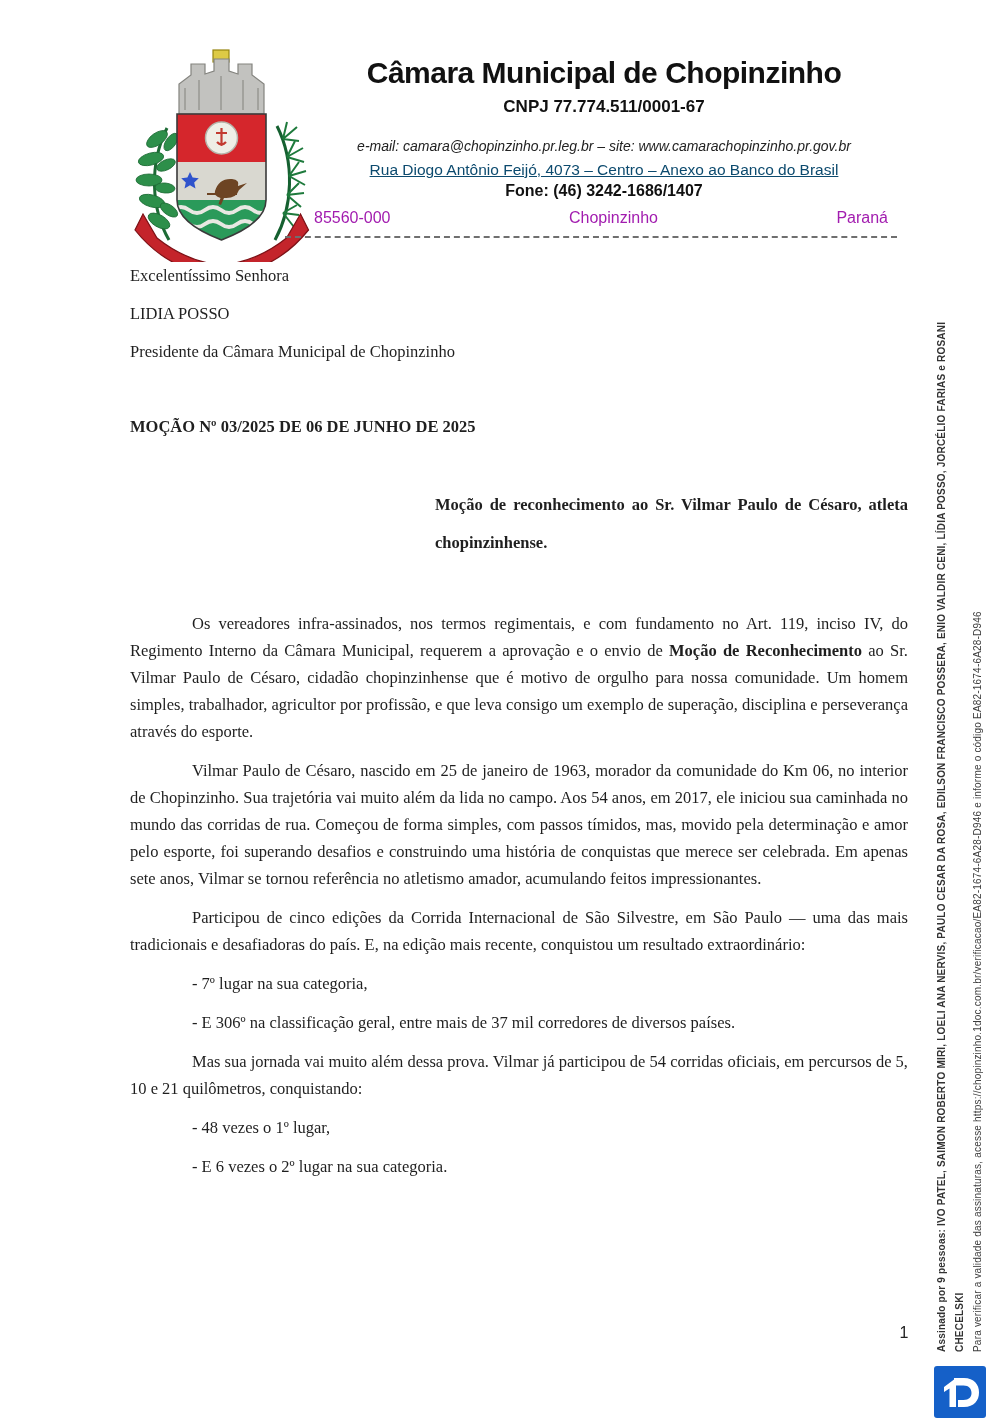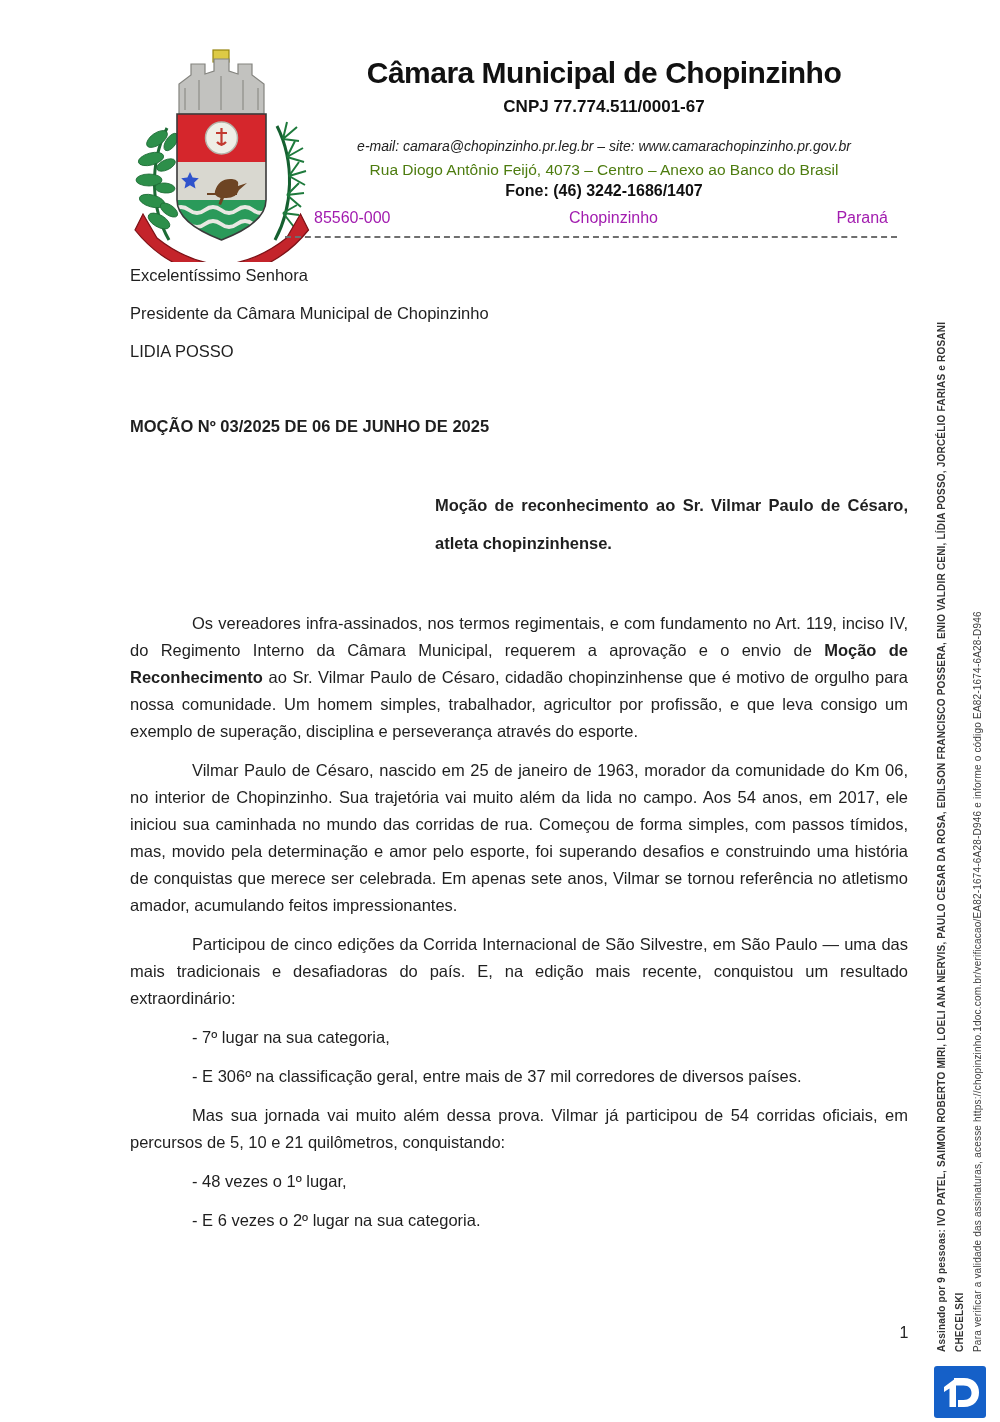--- a/index.html
+++ b/index.html
@@ -9,28 +9,28 @@
     font-family:"Liberation Sans", sans-serif; color:#1c1c1c;
   }
   .page { position:absolute; inset:0; background:#ffffff; }
 
   
   .crest { position:absolute; left:133px; top:44px; width:178px; height:218px; }
   .header-text { position:absolute; left:308px; top:56px; width:592px; text-align:center; }
   .h-title   { font-size:30px; font-weight:bold; letter-spacing:-0.5px; color:#111; }
   .h-cnpj    { font-size:17px; font-weight:bold; margin-top:7px; color:#111; }
   .h-email   { font-size:14px; font-style:italic; margin-top:21px; color:#222; }
-  .h-address { font-size:15.5px; margin-top:7px; color:#4d7c0f; }
+  .h-address { font-size:15.5px; margin-top:7px; color:#0c4a6e;text-decoration:underline; }
   .h-phone   { font-size:16px; font-weight:bold; margin-top:3px; color:#111; }
   .h-cityrow { display:flex; justify-content:space-between; font-size:16px; margin-top:9px; padding:0 12px 0 6px; color:#a21caf; }
   .h-rule { position:absolute; left:285px; top:236px; width:612px; border-bottom:2px dashed #6f6f6f; }
 
   
   .doc { position:absolute; left:130px; top:262px; width:778px;
-         font-size:16.5px; line-height:27px; color:#1f1f1f; }
+         font-size:16.5px; line-height:27px; color:#1f1f1f;font-family:Liberation Serif, serif; }
   .doc p { text-align:justify; }
   .recipient-line { margin-top:11px; }
   .recipient-line:first-child { margin-top:0; }
   .motion-heading { margin-top:48px; text-align:center; font-weight:bold; }
   .motion-summary { margin-top:46px; margin-left:305px; font-weight:bold;
                     line-height:38px; text-align:justify; }
   .para { margin-top:12px; text-indent:62px; }
   .para-first { margin-top:48px; }
   .bullet { margin-top:12px; margin-left:62px; text-align:center; }
   .bold-inline { font-weight:bold; }
@@ -121,22 +121,22 @@
     <div class="h-cityrow">
       <span>85560-000</span>
       <span>Chopinzinho</span>
       <span>Paraná</span>
     </div>
   </div>
   <div class="h-rule"></div>
 
   <div class="doc">
     <p class="recipient-line">Excelentíssimo Senhora</p>
+    <p class="recipient-line">LIDIA POSSO</p>
     <p class="recipient-line">Presidente da Câmara Municipal de Chopinzinho</p>
-    <p class="recipient-line">LIDIA POSSO</p>
 
     <p class="motion-heading">MOÇÃO Nº 03/2025 DE 06 DE JUNHO DE 2025</p>
 
     <p class="motion-summary">Moção de reconhecimento ao Sr. Vilmar Paulo de Césaro, atleta chopinzinhense.</p>
 
     <p class="para para-first"><span>Os vereadores infra-assinados, nos termos regimentais, e com fundamento no Art. 119, inciso IV, do Regimento Interno da Câmara Municipal, requerem a aprovação e o envio de </span><span class="bold-inline">Moção de Reconhecimento</span><span> ao Sr. Vilmar Paulo de Césaro, cidadão chopinzinhense que é motivo de orgulho para nossa comunidade. Um homem simples, trabalhador, agricultor por profissão, e que leva consigo um exemplo de superação, disciplina e perseverança através do esporte.</span></p>
 
     <p class="para">Vilmar Paulo de Césaro, nascido em 25 de janeiro de 1963, morador da comunidade do Km 06, no interior de Chopinzinho. Sua trajetória vai muito além da lida no campo. Aos 54 anos, em 2017, ele iniciou sua caminhada no mundo das corridas de rua. Começou de forma simples, com passos tímidos, mas, movido pela determinação e amor pelo esporte, foi superando desafios e construindo uma história de conquistas que merece ser celebrada. Em apenas sete anos, Vilmar se tornou referência no atletismo amador, acumulando feitos impressionantes.</p>
     <p class="para">Participou de cinco edições da Corrida Internacional de São Silvestre, em São Paulo — uma das mais tradicionais e desafiadoras do país. E, na edição mais recente, conquistou um resultado extraordinário:</p>
     <p class="bullet">- 7º lugar na sua categoria,</p>

